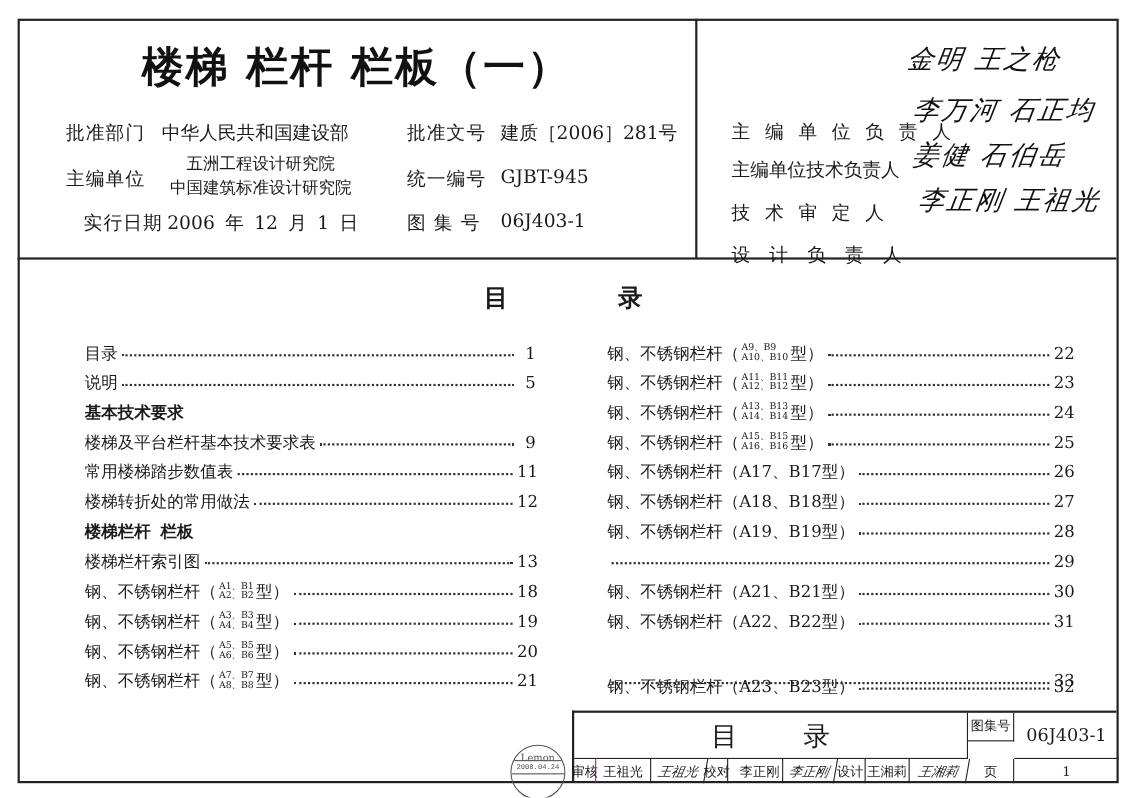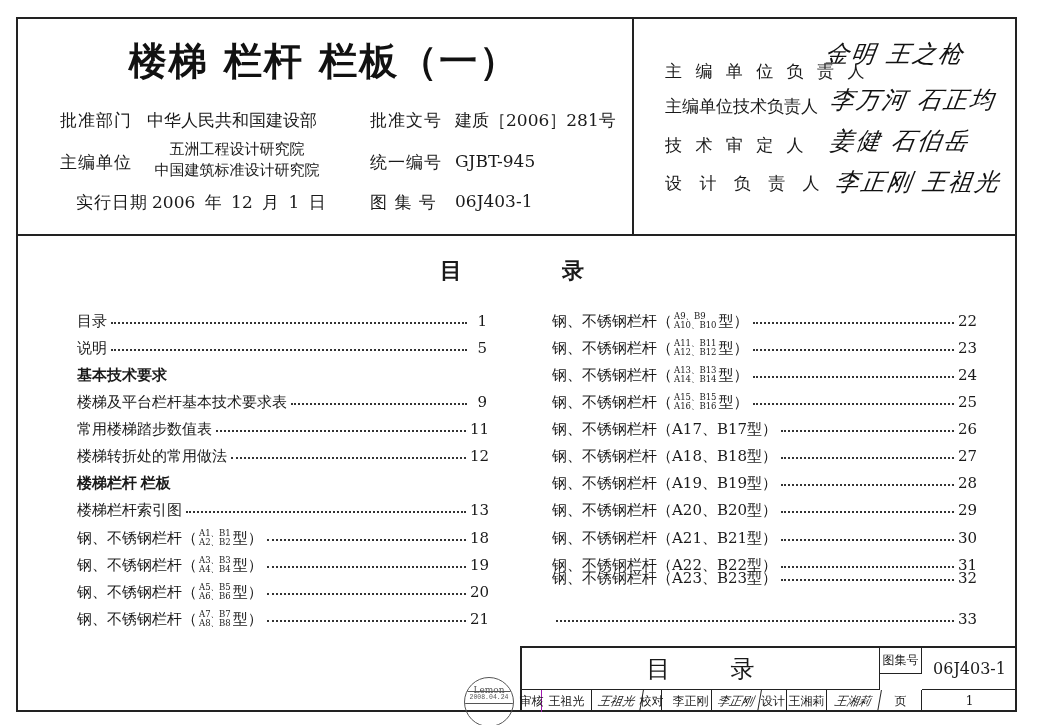--- a/index.html
+++ b/index.html
@@ -14,30 +14,30 @@
   
   #frame { left:16px; top:17px; width:997px; height:691px; border:2px solid #222; box-sizing:content-box; }
 
   
   .main-title { left:16px; width:616px; top:36px; text-align:center; font-family:"DejaVu Sans", sans-serif; font-weight:bold; font-size:38px; letter-spacing:2px; color:#111; }
   .meta-label { font-size:17px; letter-spacing:1px; white-space:nowrap; }
   .meta-value { font-size:17px; white-space:nowrap; }
   .meta-value-small { font-size:15px; white-space:nowrap; text-align:center; line-height:21px; }
 
   
-  .resp-label { font-size:17px; white-space:nowrap; }
+  .resp-label { font-size:17px; white-space:nowrap;margin-top:48px; }
   .signature { font-family:"DejaVu Serif", serif; font-style:italic; font-size:24px; white-space:nowrap; color:#111; transform:skewX(-8deg); letter-spacing:2px; }
 
   
   .toc-title { font-family:"DejaVu Sans", sans-serif; font-weight:bold; font-size:22px; }
   .toc-row { position:absolute; height:22px; display:flex; align-items:center; font-size:15px; }
   .toc-row .label { white-space:nowrap; display:flex; align-items:center; }
   .toc-row .leader { flex:1; margin:0 4px; border-bottom:2px dotted #333; height:0; position:relative; top:2px; }
   .toc-row .page { white-space:nowrap; min-width:16px; text-align:right; font-size:15px; }
-  .toc-section { position:absolute; font-family:Liberation Serif, serif; font-weight:bold; font-size:15px; white-space:nowrap; }
+  .toc-section { position:absolute; font-family:Liberation Mono, monospace; font-weight:bold; font-size:15px; white-space:nowrap; }
   .stack { display:inline-flex; flex-direction:column; font-size:8.5px; line-height:9px; margin:0 2px; }
   .type-suffix { font-size:15px; }
 
   
   .stamp { left:464px; top:655px; width:48px; height:48px; border:1.5px solid #555; border-radius:50%; overflow:hidden;margin-top:22px; }
   .stamp-name { position:absolute; top:7px; width:100%; text-align:center; font-size:9px; color:#555; }
   .stamp-date { position:absolute; top:13px; width:100%; height:11px; border-top:1px solid #555; border-bottom:1px solid #555; text-align:center; font-size:6.5px; line-height:11px; color:#555;font-family:Liberation Mono, monospace; }
 
   
   .tb { left:520px; top:646px; width:495px; height:64px; border-top:2px solid #222; border-left:2px solid #222; box-sizing:border-box; }
@@ -229,35 +229,34 @@
   <span class="label">钢、不锈钢栏杆（A18、B18型）</span>
   <span class="leader"></span>
   <span class="page">27</span>
 </div>
 <div class="toc-row" style="left:552px; top:472px; width:425px;">
   <span class="label">钢、不锈钢栏杆（A19、B19型）</span>
   <span class="leader"></span>
   <span class="page">28</span>
 </div>
 <div class="toc-row" style="left:552px; top:499px; width:425px;">
-  <span class="label">钢、不锈钢栏杆（A20、B20型）</span>
   <span class="leader"></span>
   <span class="page">29</span>
 </div>
 <div class="toc-row" style="left:552px; top:527px; width:425px;">
   <span class="label">钢、不锈钢栏杆（A21、B21型）</span>
   <span class="leader"></span>
   <span class="page">30</span>
 </div>
 <div class="toc-row" style="left:552px; top:554px; width:425px;">
   <span class="label">钢、不锈钢栏杆（A22、B22型）</span>
   <span class="leader"></span>
   <span class="page">31</span>
 </div>
-<div class="toc-row" style="left:552px; top:567px; width:425px;">
+<div class="toc-row" style="left:552px; top:613px; width:425px;">
   <span class="label">钢、不锈钢栏杆（A23、B23型）</span>
   <span class="leader"></span>
   <span class="page">32</span>
 </div>
 <div class="toc-row" style="left:552px; top:608px; width:425px;">
   <span class="leader"></span>
   <span class="page">33</span>
 </div>
 
 <div class="abs stamp">

